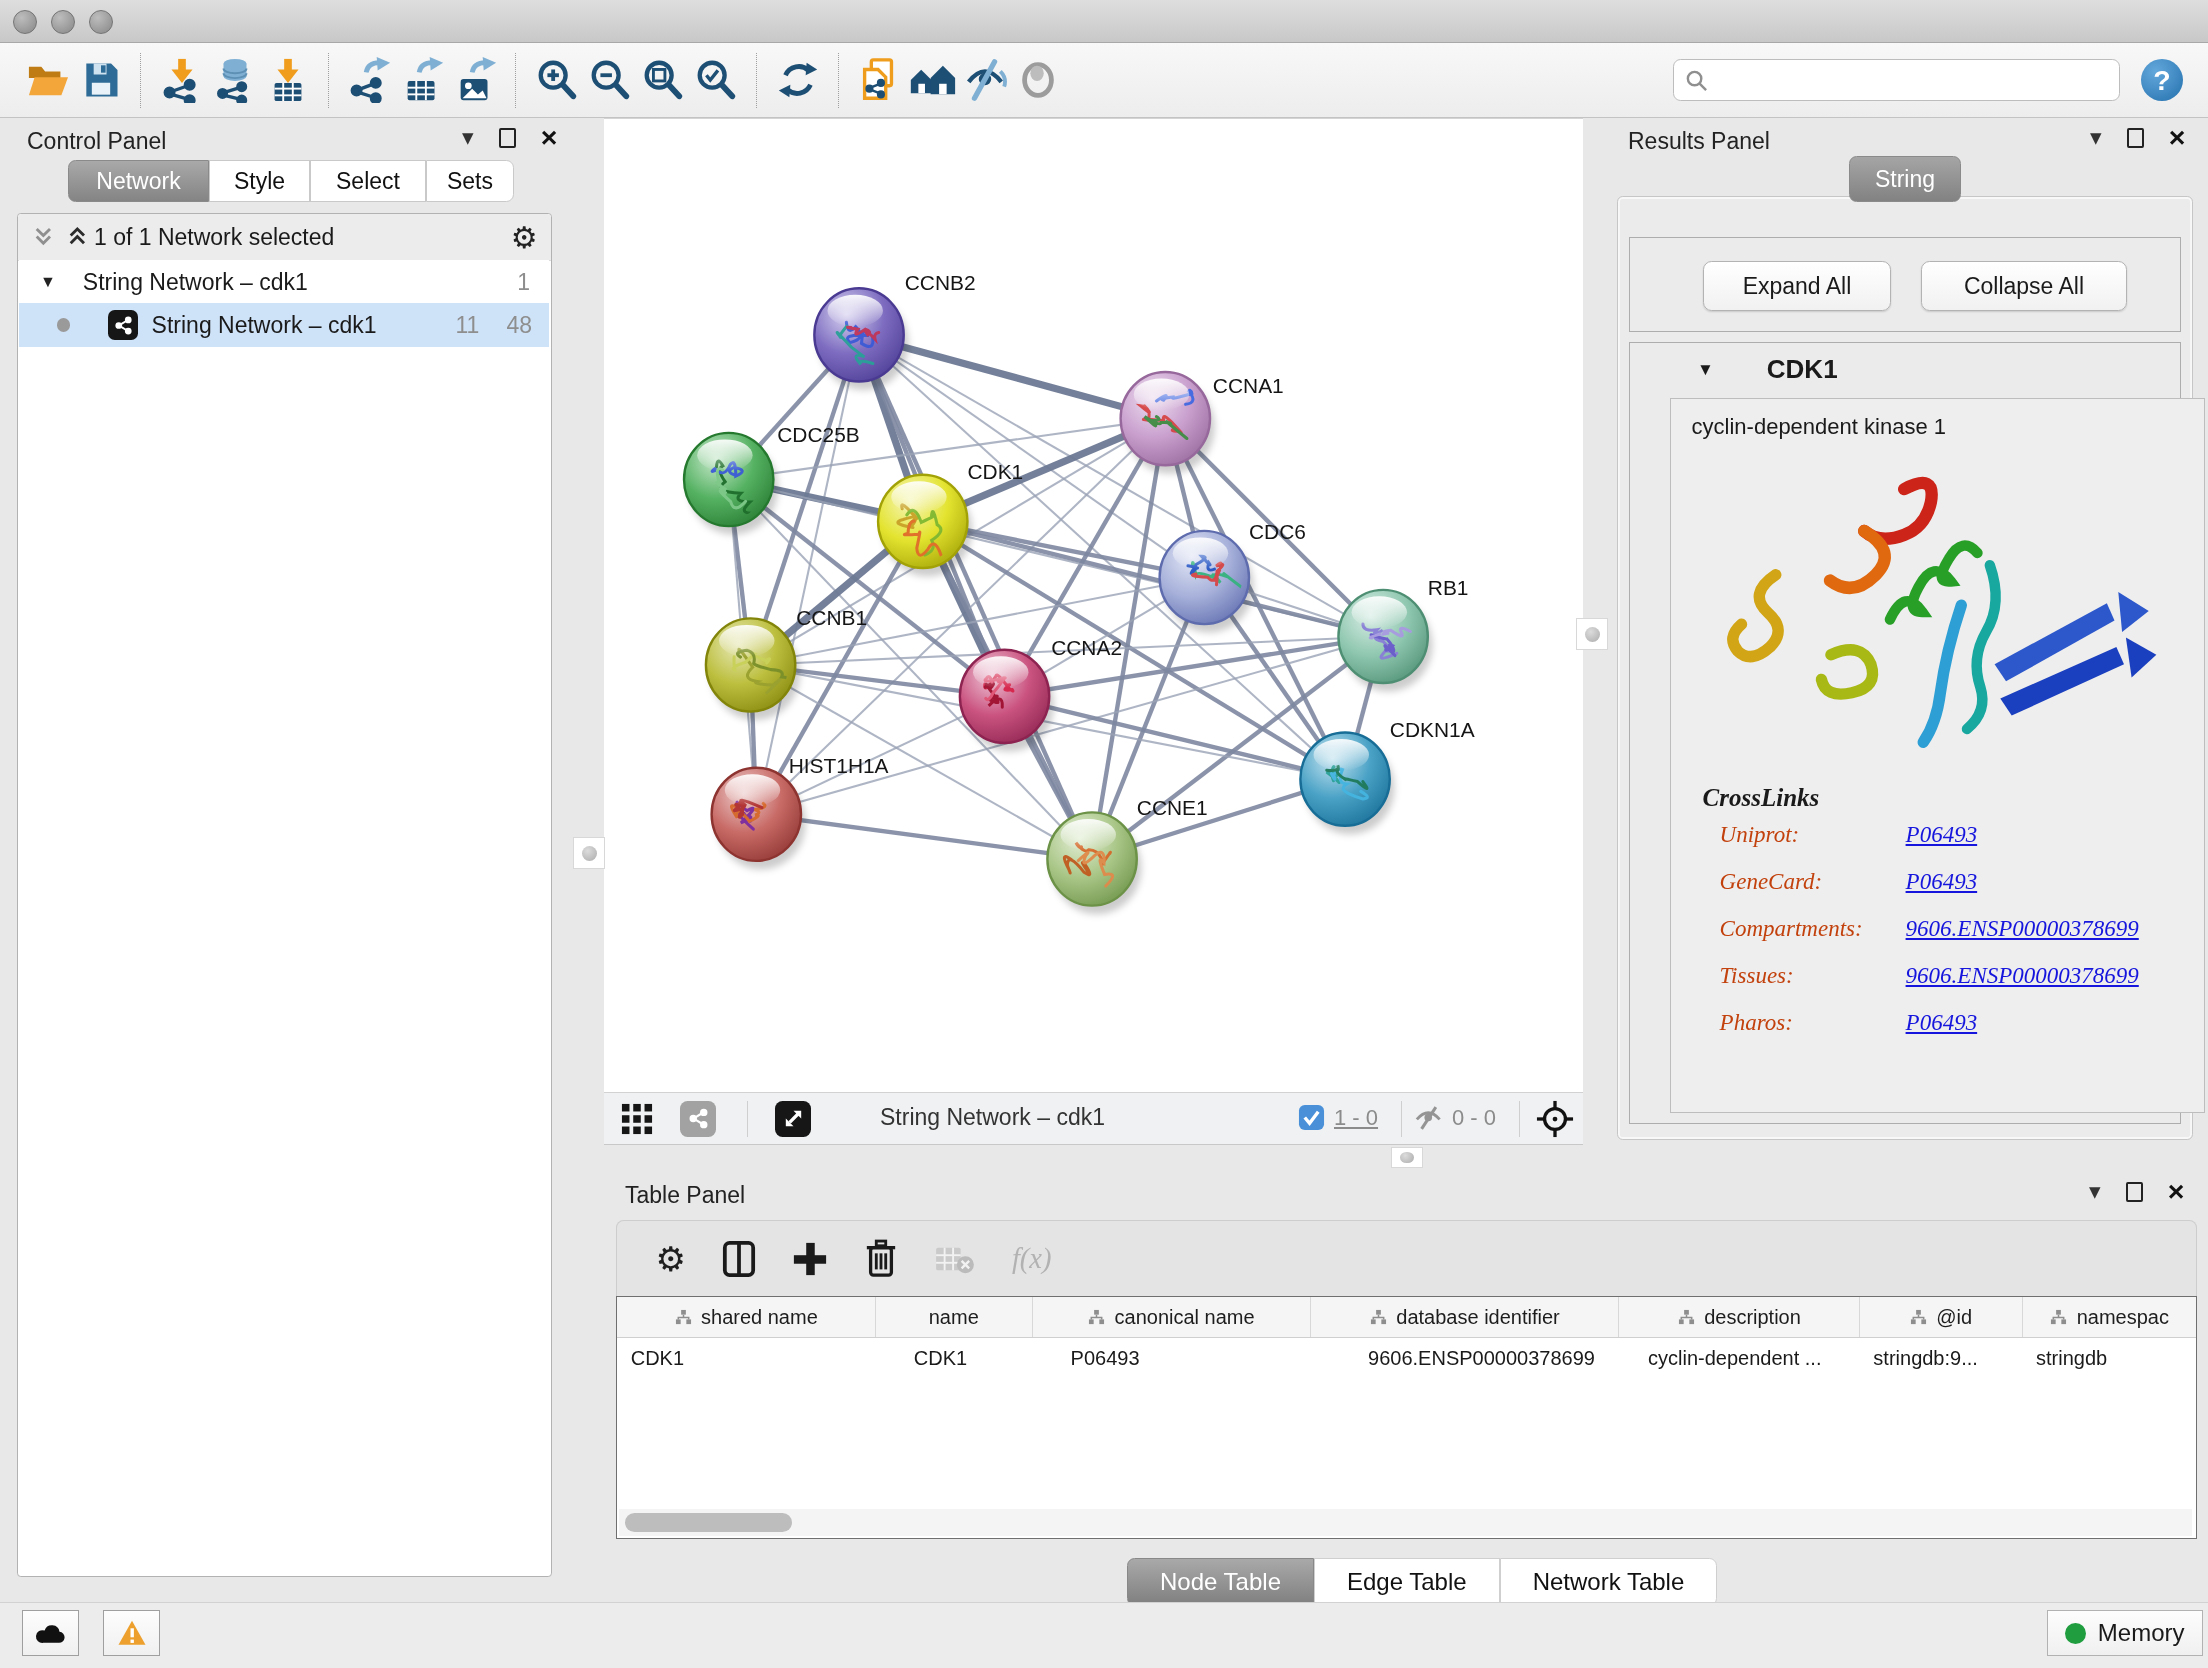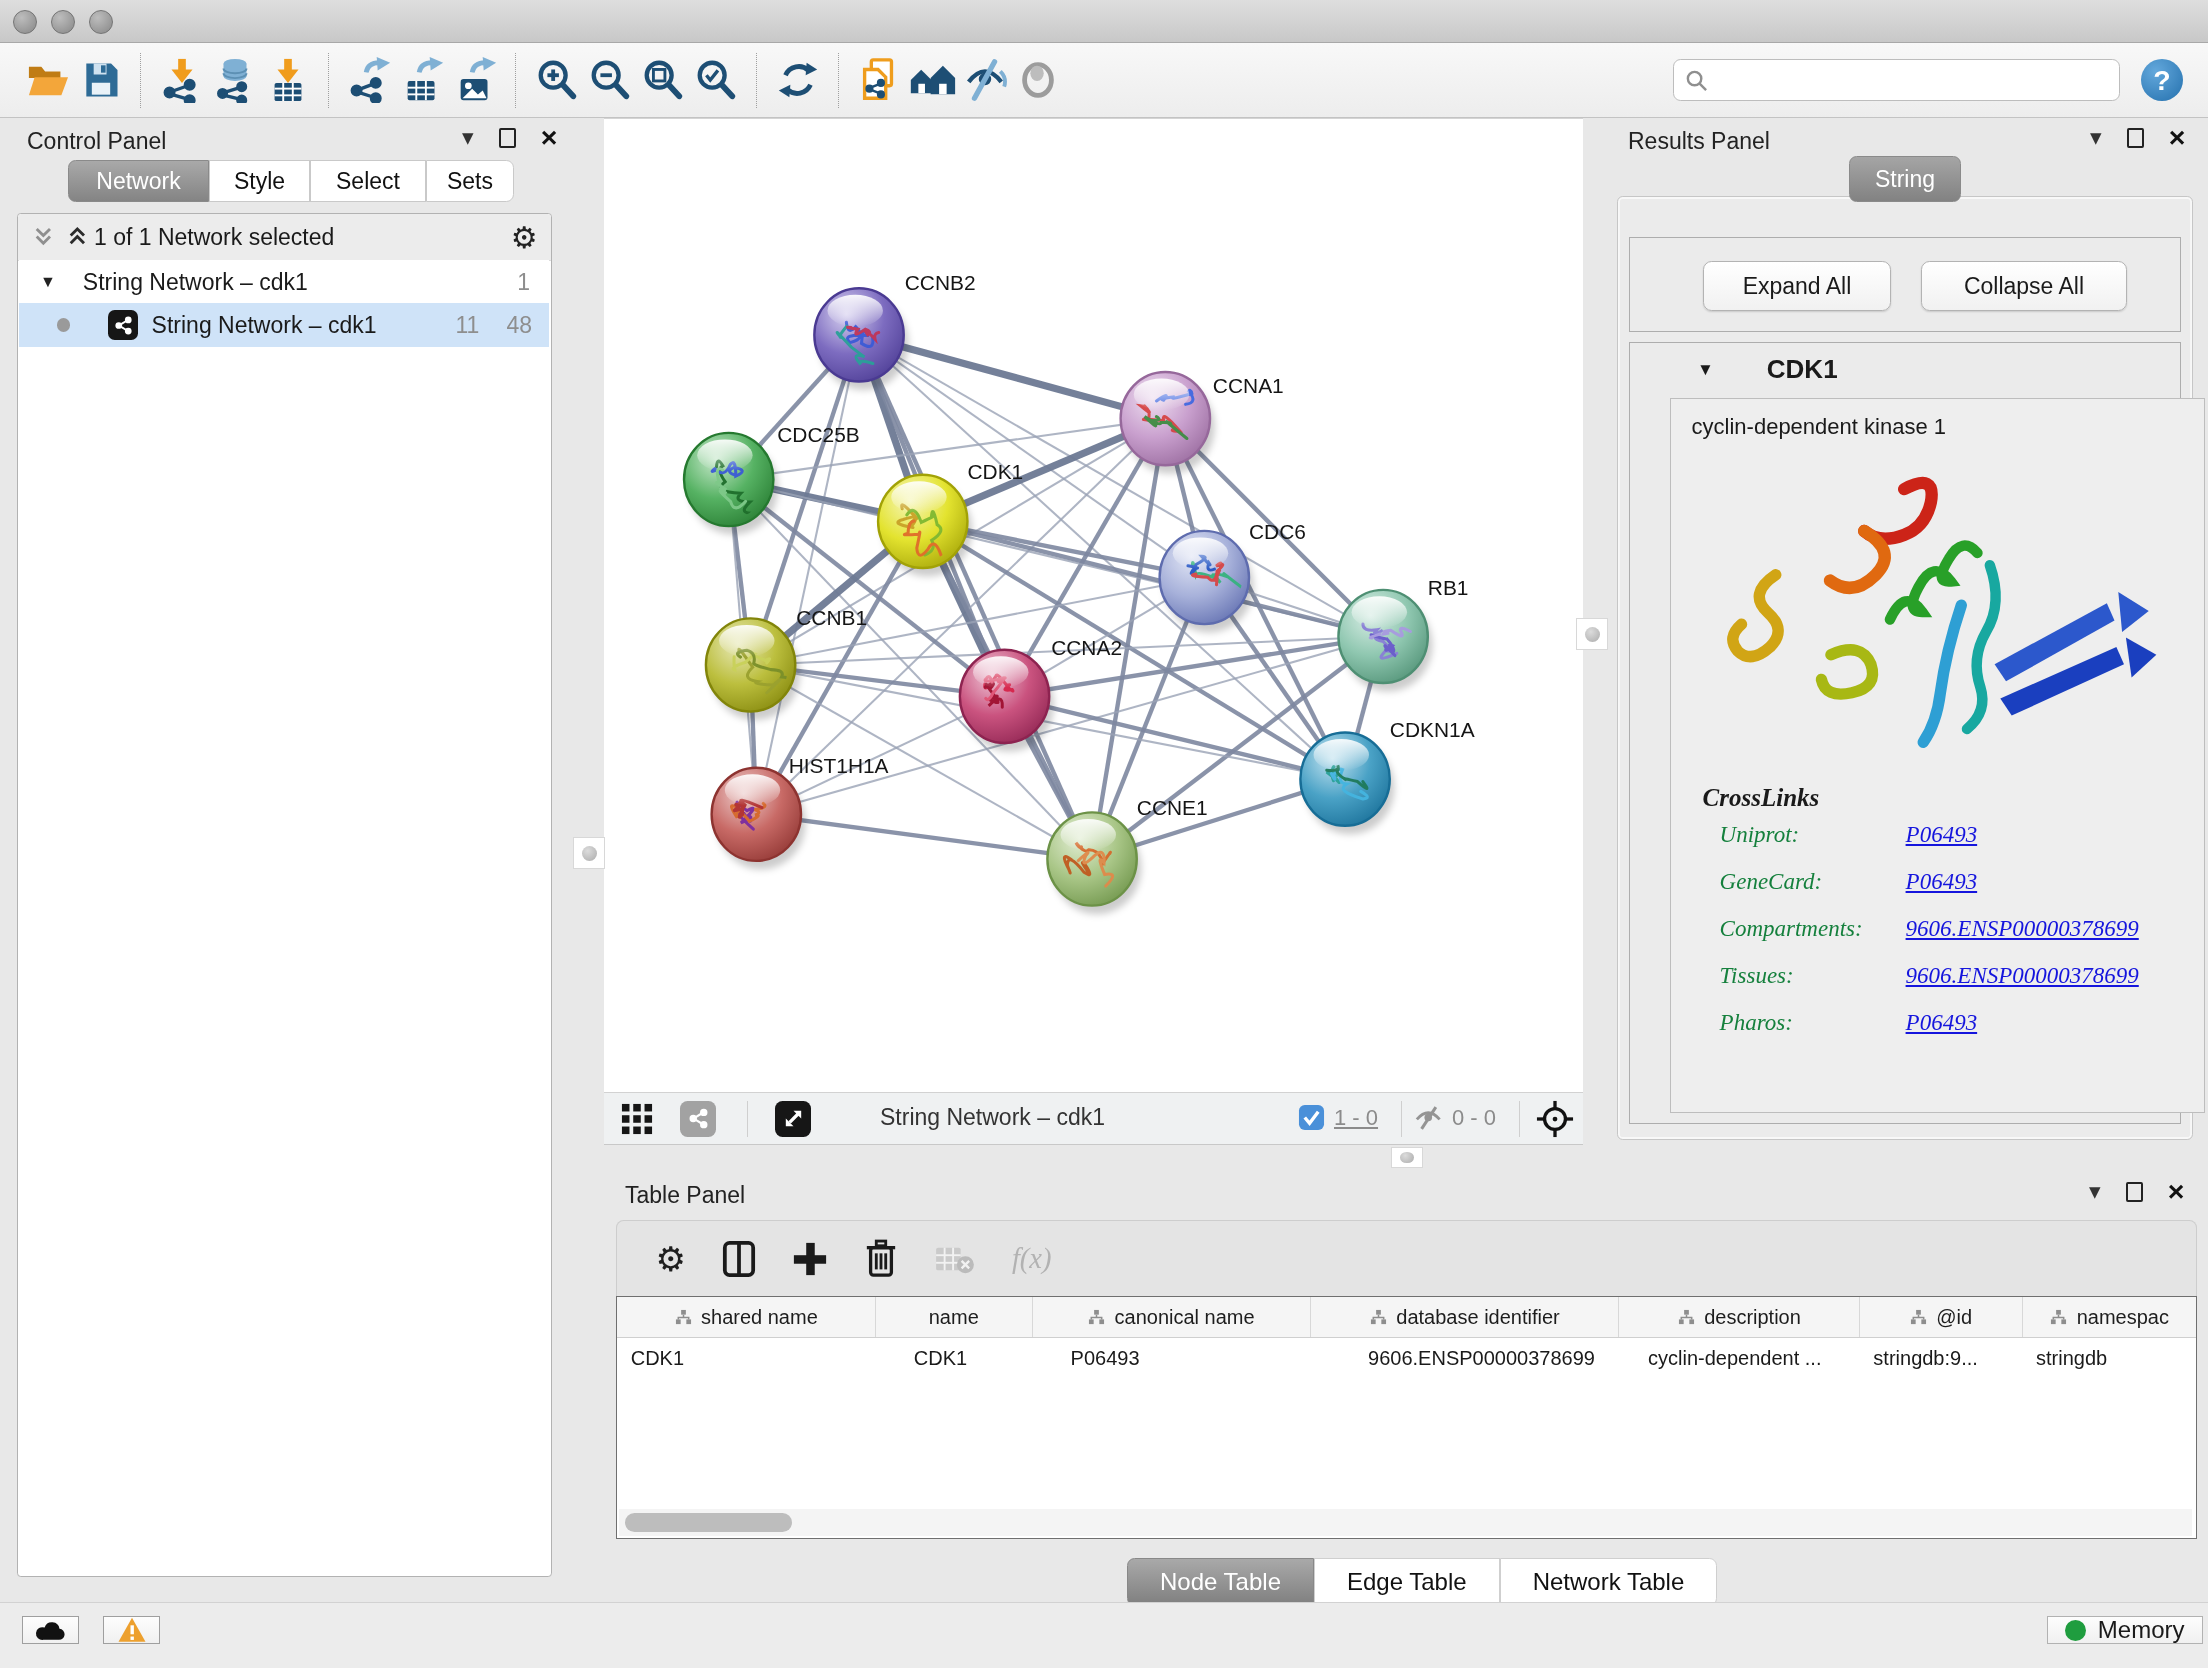--- a/index.html
+++ b/index.html
@@ -63,21 +63,21 @@
     display:flex;align-items:center;justify-content:center;z-index:3;border:1px solid #8a8a8a;}
   .rp-btnrow{position:absolute;left:11.4px;top:40px;width:550px;height:93px;border:1px solid #adadad;}
   .rp-btn{position:absolute;top:23px;height:48px;background:linear-gradient(#ffffff,#f1f1f1);
     border:1px solid #b3b3b3;border-radius:8.6px;font-size:23px;display:flex;align-items:center;
     justify-content:center;box-shadow:0 1px 1.9px rgba(0,0,0,.15);}
   .rp-entry{position:absolute;left:11.4px;top:145px;width:550px;height:780px;border:1px solid #adadad;}
   .rp-ehead{position:absolute;left:0;top:0;width:100%;height:53px;display:flex;align-items:center;}
   .rp-inner{position:absolute;left:7.6px;top:55px;width:533px;height:713px;border:1px solid #bdbdbd;
     background:#eeeeee;margin-left:32px;}
   .serif{font-family:"Liberation Serif",serif;font-style:italic;}
-  .xl-label{font-size:23px;color:#15803d;}
+  .xl-label{font-size:23px;color:#c2410c;}
   .xl-link{font-size:23px;color:#1515dd;text-decoration:underline;}
   
   .tp{left:604px;top:1172px;width:1605px;height:430px;}
   .tp-toolbar{position:absolute;left:12.4px;top:48px;width:1581px;height:76px;background:#e4e4e4;
     border:1px solid #cdcdcd;border-bottom:none;border-radius:7.6px 7.6px 0 0;display:flex;
     align-items:center;gap:36px;padding-left:38px;box-sizing:border-box;}
   .tp-table{position:absolute;left:12.4px;top:124px;width:1581px;height:243px;background:#fff;
     border:1.9px solid #6f6f6f;box-sizing:border-box;}
   .thead{display:flex;height:40px;background:#f5f5f5;border-bottom:1px solid #cfcfcf;}
   .th{display:flex;align-items:center;justify-content:center;gap:9.5px;font-size:20px;color:#1d1d1d;
@@ -86,21 +86,21 @@
   .td{font-size:20px;display:flex;align-items:center;padding-left:13.3px;box-sizing:border-box;
     overflow:hidden;white-space:nowrap;}
   .hscroll{position:absolute;left:1.9px;bottom:1.9px;width:1573px;height:27px;background:#f4f4f4;}
   .hscroll i{position:absolute;left:5.7px;top:3.8px;width:167px;height:19px;border-radius:9.5px;background:#bdbdbd;}
   .btabs{position:absolute;top:386px;left:523px;display:flex;}
   .btab{height:46px;padding:0 32px;display:flex;align-items:center;font-size:24px;background:#fff;
     border:1px solid #cfcfcf;color:#111;}
   .btab.sel{background:linear-gradient(#a9a9a9,#7f7f7f);color:#fff;border-color:#888;}
   
   .statusbar{left:0;top:1602px;width:2208px;height:67px;background:#ececec;border-top:1px solid #d2d2d2;}
-  .sb-btn{position:absolute;top:13px;height:28px;background:linear-gradient(#fdfdfd,#f0f0f0);
+  .sb-btn{position:absolute;top:7px;height:46px;background:linear-gradient(#fdfdfd,#f0f0f0);
     border:1.9px solid #9f9f9f;display:flex;align-items:center;justify-content:center;box-sizing:border-box;}
   .memdot{width:21px;height:21px;border-radius:50%;background:#1f9d3f;margin-right:11.4px;}
   .fxtxt{font-family:"Liberation Serif",serif;font-style:italic;font-size:28.5px;color:#b2b2b2;}
 </style>
 </head>
 <body>
 
 <div id="app">
 
   <div class="abs titlebar">

